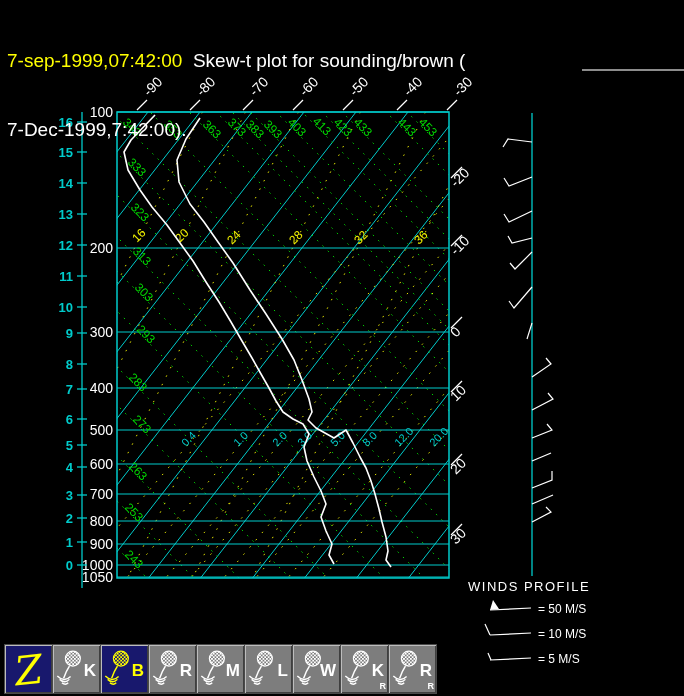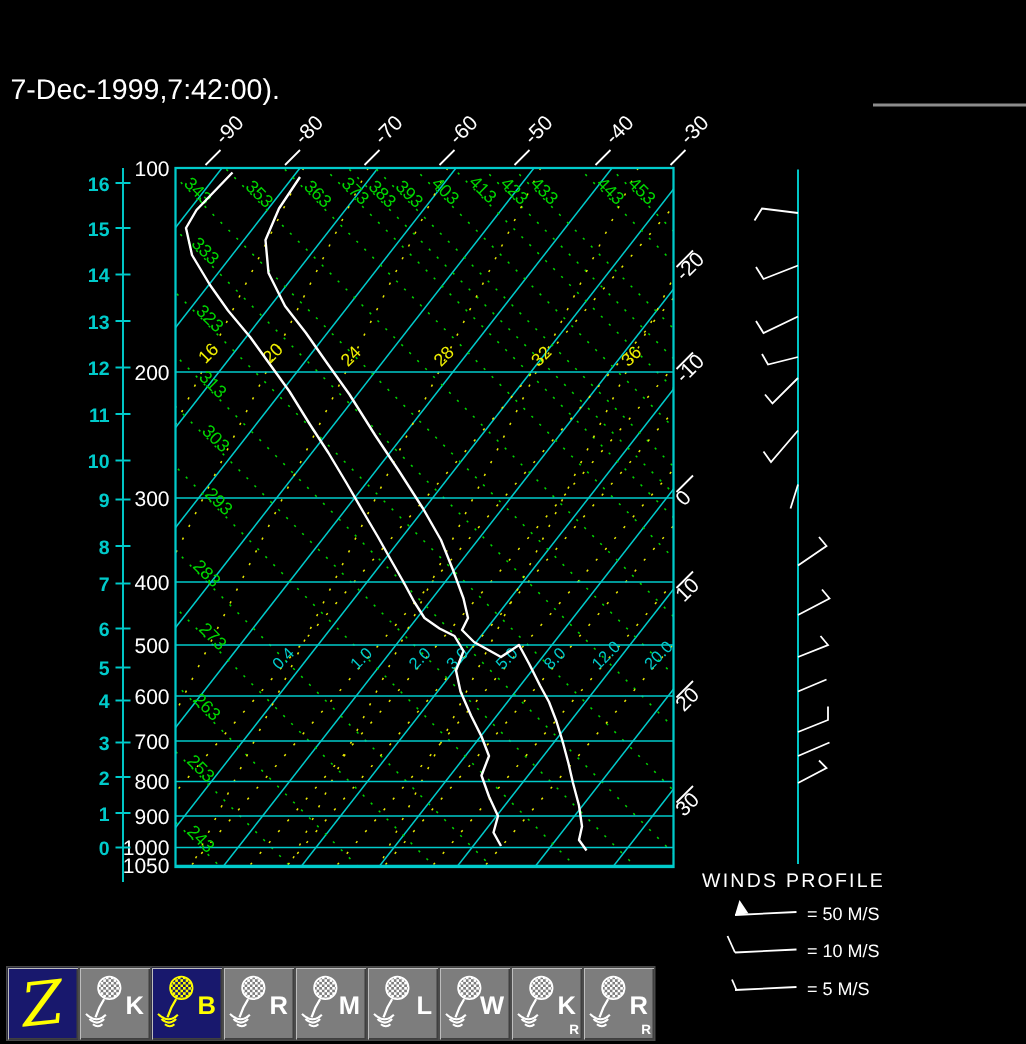--- a/index.html
+++ b/index.html
@@ -275,20 +275,21 @@
         <line x1="490" y1="635" x2="531" y2="633" stroke="#fff" stroke-width="1.2"></line>
         <line x1="490" y1="635" x2="485" y2="624" stroke="#fff" stroke-width="1.2"></line>
         <text class="lw12" x="538" y="638" text-anchor="start">= 10 M/S</text>
         <line x1="490" y1="660" x2="531" y2="658" stroke="#fff" stroke-width="1.2"></line>
         <line x1="491" y1="660" x2="488" y2="653" stroke="#fff" stroke-width="1.2"></line>
         <text class="lw12" x="538" y="663" text-anchor="start">= 5 M/S</text>
       </g>
     </svg>
 
   <div class="titlebar">
+    <div><span class="ts">7-sep-1999,07:42:00</span><span>  Skew-t plot for sounding/brown (</span></div>
     <div>7-Dec-1999,7:42:00).</div>
   </div>
 
   <div class="topline"></div>
 
   <div class="toolbar">
       <button class="tbtn sel" type="button">
     <span class="zglyph">Z</span>
   </button>
       <button class="tbtn" type="button">

